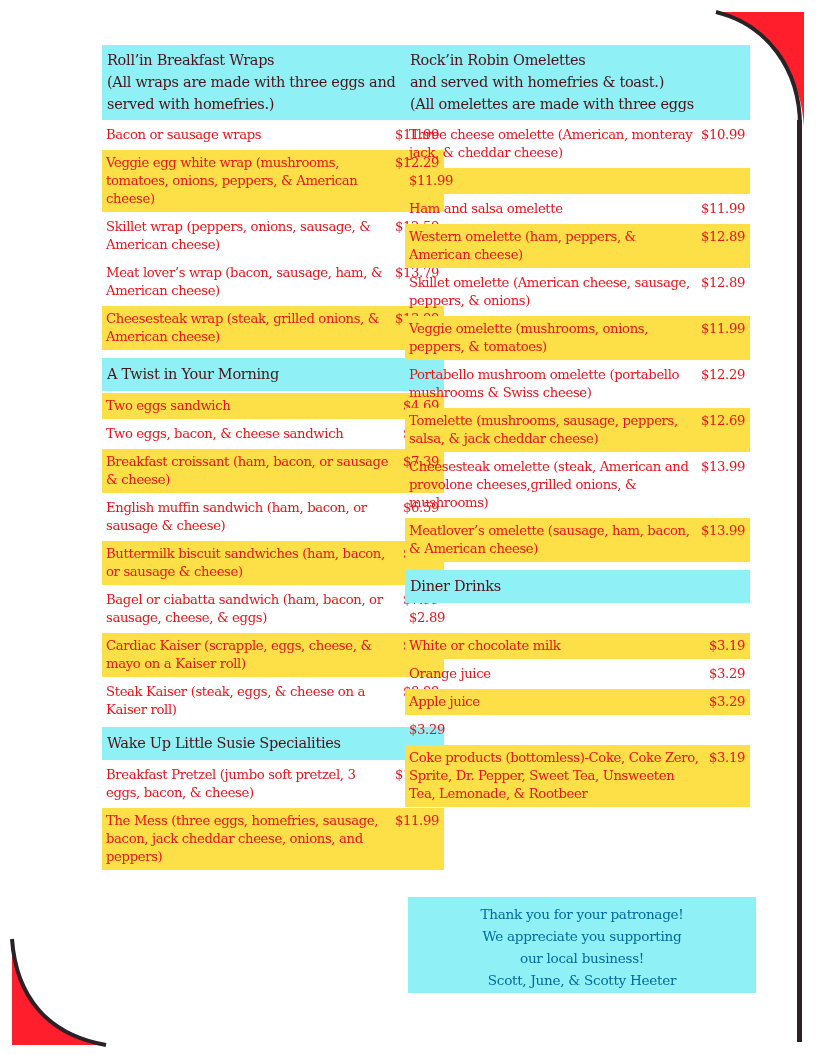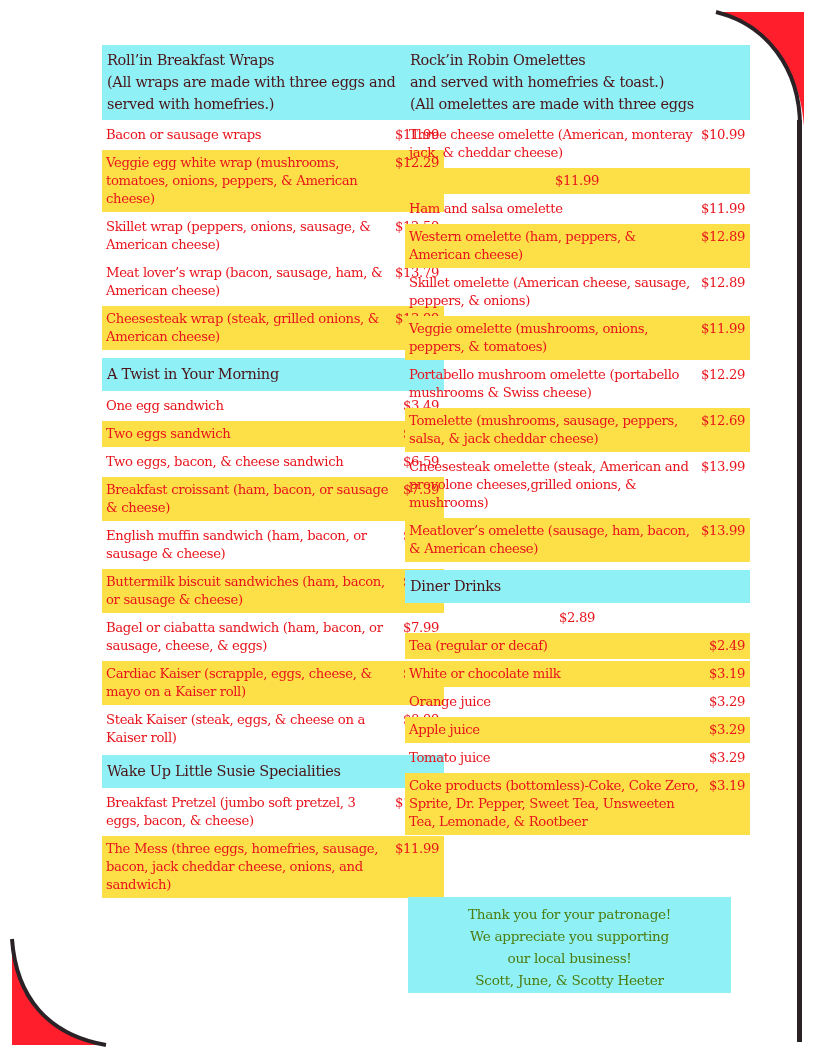--- a/index.html
+++ b/index.html
@@ -17,36 +17,36 @@
   .section-header {
     background: #8ff0f6;
     color: #4a1418;
     font-size: 14.5px;
     line-height: 22px;
     padding: 4px 4px 5px 5px;
     letter-spacing: -0.3px;
   }
   .section-header.single { padding: 5px 19px 6px 5px; }
   .row {
-    display: flex; justify-content: center; align-items: flex-start;
+    display: flex; justify-content: flex-start; align-items: flex-start;
     color: #e8141c;
     font-size: 13.2px;
     line-height: 18px;
     padding: 4px 5px 4px 4px;
     margin-top: 2px;
     letter-spacing: -0.35px;
   }
   .row.shaded { background: #fde047; }
   .row .desc { flex: 1; padding-right: 6px; }
   .row .price { white-space: nowrap; flex: 0 0 auto; }
   .gap { height: 8px; }
   .thanks {
-    position: absolute; left: 408px; top: 897px; width: 323px; height: 96px;
+    position: absolute; left: 408px; top: 897px; width: 348px; height: 96px;
     background: #8ff0f6;
-    color: #4d7c0f;
+    color: #0369a1;
     text-align: center;
     font-size: 13.6px;
     line-height: 22px;
     padding-top: 6px;
     box-sizing: border-box;
     letter-spacing: -0.3px;
   }
   .thanks div { display: block; }
 </style>
 </head>
@@ -86,24 +86,20 @@
     </div>
   <div class="row shaded">
       <span class="desc">Cheesesteak wrap (steak, grilled onions, &amp; American cheese)</span>
       <span class="price">$13.99</span>
     </div>
 
   <div class="gap"></div>
   <div class="section-header single">
     <div>A Twist in Your Morning</div>
   </div>
-  <div class="row">
-      <span class="desc">One egg sandwich</span>
-      <span class="price">$3.49</span>
-    </div>
   <div class="row shaded">
       <span class="desc">Two eggs sandwich</span>
       <span class="price">$4.69</span>
     </div>
   <div class="row">
       <span class="desc">Two eggs, bacon, &amp; cheese sandwich</span>
       <span class="price">$6.59</span>
     </div>
   <div class="row shaded">
       <span class="desc">Breakfast croissant  (ham, bacon, or sausage &amp; cheese)</span>
@@ -132,21 +128,21 @@
 
   <div class="gap" style="height:4px"></div>
   <div class="section-header single">
     <div>Wake Up Little Susie Specialities</div>
   </div>
   <div class="row">
       <span class="desc">Breakfast Pretzel (jumbo soft pretzel, 3 eggs, bacon, &amp; cheese)</span>
       <span class="price">$10.99</span>
     </div>
   <div class="row shaded">
-      <span class="desc">The Mess (three eggs, homefries, sausage, bacon,  jack cheddar cheese, onions, and sandwich)</span>
+      <span class="desc">The Mess (three eggs, homefries, sausage, bacon,  jack cheddar cheese, onions, and peppers)</span>
       <span class="price">$11.99</span>
     </div>
 </div>
 
 <div class="col col-right">
   <div class="section-header">
     <div>Rock’in Robin Omelettes</div>
     <div>and served with homefries &amp; toast.)</div>
     <div>(All omelettes are made with three eggs</div>
   </div>
@@ -191,37 +187,32 @@
     </div>
 
   <div class="gap"></div>
   <div class="section-header single">
     <div>Diner Drinks</div>
   </div>
   <div class="row">
       <span class="price">$2.89</span>
     </div>
   <div class="row shaded">
-      <span class="desc">Tea (regular or decaf)</span>
-      <span class="price">$2.49</span>
-    </div>
-  <div class="row shaded">
       <span class="desc">White or chocolate milk</span>
       <span class="price">$3.19</span>
     </div>
   <div class="row">
       <span class="desc">Orange juice</span>
       <span class="price">$3.29</span>
     </div>
   <div class="row shaded">
       <span class="desc">Apple juice</span>
       <span class="price">$3.29</span>
     </div>
   <div class="row">
-      <span class="desc">Tomato juice</span>
       <span class="price">$3.29</span>
     </div>
   <div class="row shaded">
       <span class="desc">Coke products (bottomless)-Coke, Coke Zero, Sprite, Dr. Pepper, Sweet Tea, Unsweeten Tea, Lemonade, &amp; Rootbeer</span>
       <span class="price">$3.19</span>
     </div>
 </div>
 
 <div class="thanks">
   <div>Thank you for your patronage!</div>

